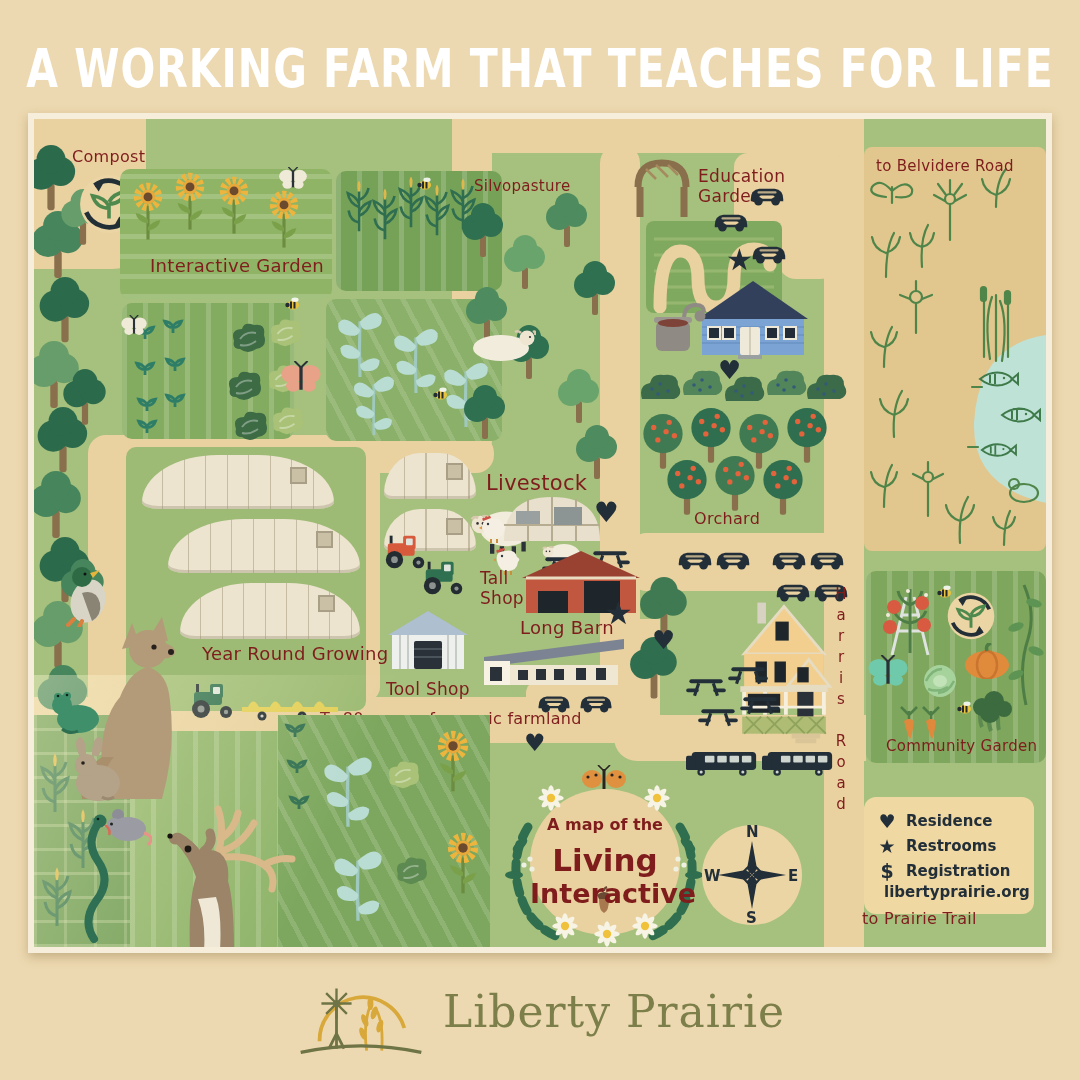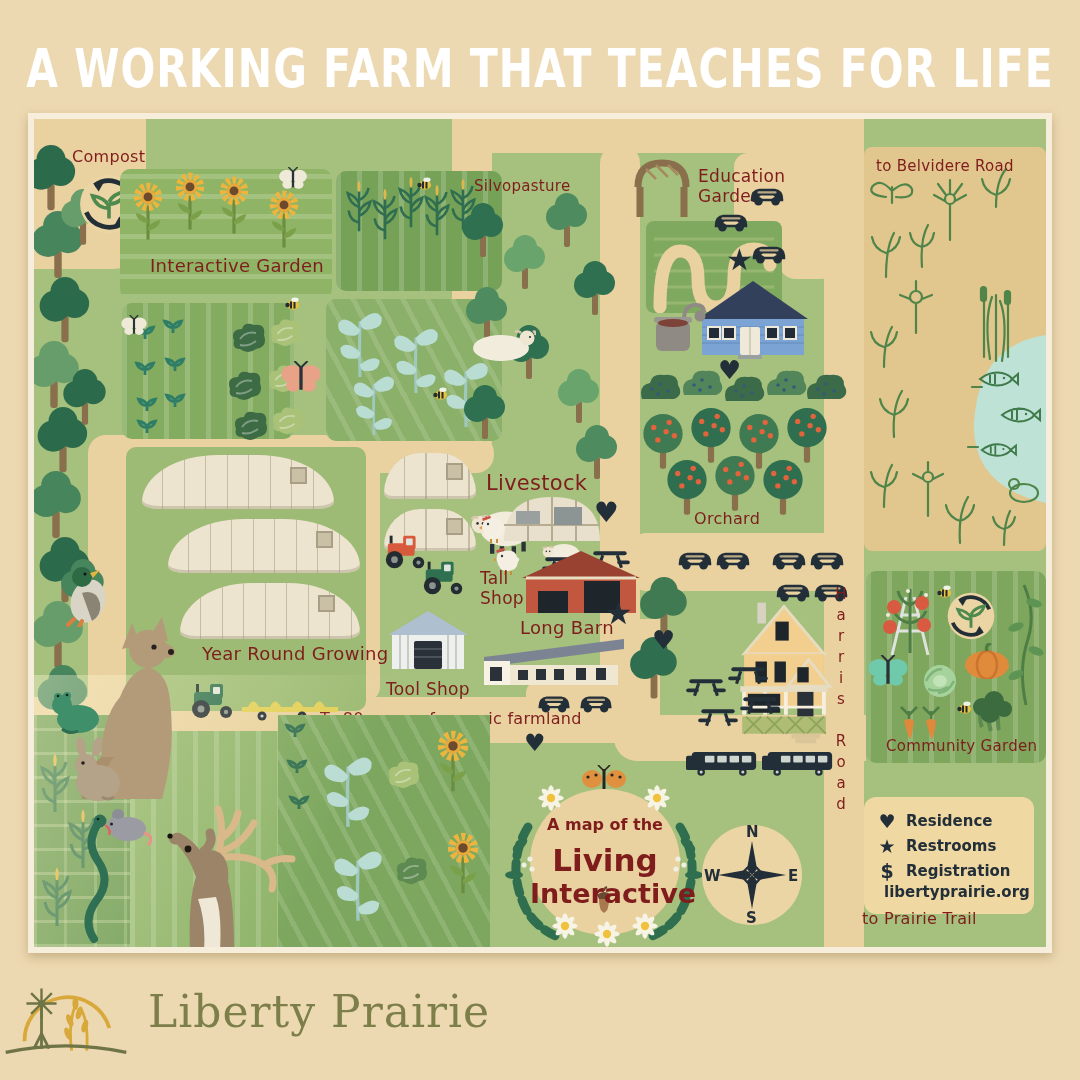--- a/index.html
+++ b/index.html
@@ -19,21 +19,21 @@
   .gh{background:#ece4cf;border-radius:45% 45% 10% 10% / 100% 100% 14% 14%;box-shadow:inset 0 -3px 0 rgba(150,140,110,.35);background-image:repeating-linear-gradient(90deg,transparent 0 20px,rgba(150,140,110,.45) 20px 21.5px),linear-gradient(0deg,transparent 0 45%,rgba(150,140,110,.0) 45%)}
   .gh:after{content:"";position:absolute;right:14%;top:22%;width:13px;height:13px;background:#c9c0a6;border:2px solid #a89f86}
   .legend{background:#f0d8a2;border-radius:12px;padding:10px 12px;box-sizing:border-box}
   .lrow{display:flex;align-items:center;gap:8px;margin:3px 0;font-size:15px;font-weight:bold;color:#232f38}
   .lsym{width:22px;text-align:center;font-size:19px}
   .badgecircle{background:#ead2a0;border-radius:50%}
   .badgetext{text-align:center;color:#7f1d1d;font-weight:bold}
   .harris{writing-mode:vertical-rl;text-orientation:upright;letter-spacing:3px;font-size:15px}
   .compass-circle{background:#ecd5a4;border-radius:50%}
   .cl{font-size:15px;font-weight:bold;color:#232f38}
-  .footer{left:0;top:962px;width:1080px;display:flex;align-items:center;gap:16px}
+  .footer{left:0;top:962px;width:1080px;display:flex;align-items:center;justify-content:center;gap:16px}
   .brand{font-family:"DejaVu Serif",serif;font-size:44px;color:#7c7f4a;letter-spacing:1px}
 </style>
 </head>
 <body>
 
 <svg width="0" height="0" style="position:absolute">
 <defs>
 <symbol id="sym-tree" viewBox="0 0 44 58">
         <rect x="19" y="32" width="6" height="22" rx="2" fill="#8a6f4d"></rect>
         <circle cx="14" cy="24" r="13" fill="currentColor"></circle>

